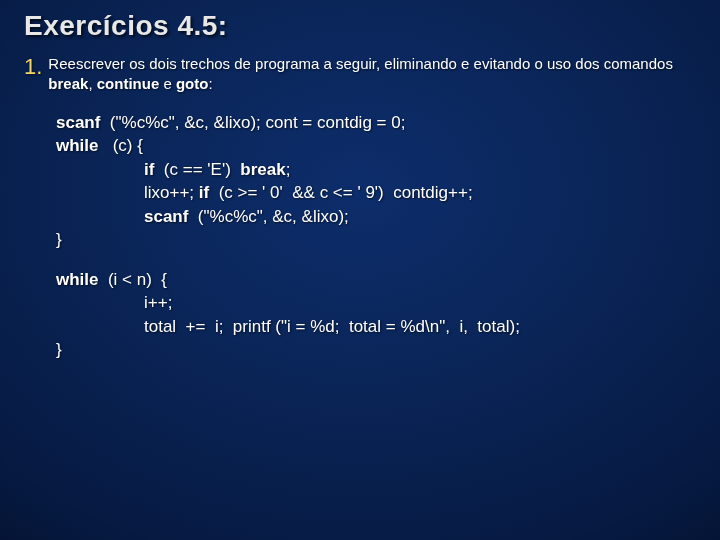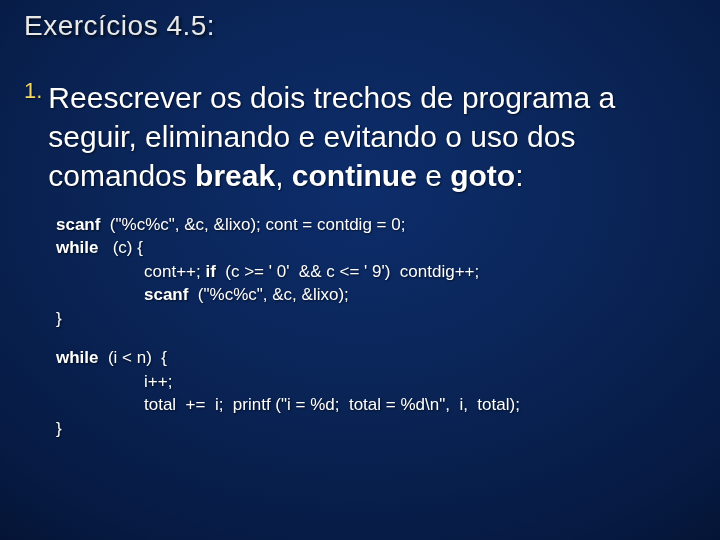--- a/index.html
+++ b/index.html
@@ -9,43 +9,43 @@
     font-family: Arial, Helvetica, sans-serif;
     color: #ffffff;
   }
   .slide {
     width: 720px;
     height: 540px;
     padding: 10px 24px 24px 24px;
   }
   .title {
     font-size: 28px;
-    font-weight: normal;
+    font-weight: bold;
     color: #e8e8e8;
     text-shadow: 2px 2px 3px rgba(0,0,0,0.7);
-    margin-bottom: 36px;
+    margin-bottom: 12px;
     letter-spacing: 0.5px;
   }
   .block {
     margin-bottom: 16px;
   }
   .numbered {
     display: flex;
     align-items: flex-start;
     margin-bottom: 18px;
   }
   .num {
     color: #f2d66a;
     font-size: 22px;
     margin-right: 6px;
     text-shadow: 1px 1px 2px rgba(0,0,0,0.6);
     flex-shrink: 0;
   }
   .body-text {
-    font-size: 30px;
+    font-size: 15px;
     line-height: 1.3;
     color: #ffffff;
     text-shadow: 1px 1px 2px rgba(0,0,0,0.6);
   }
   .bold { font-weight: bold; }
   .code-block {
     margin-left: 32px;
     font-size: 17px;
     line-height: 1.38;
     color: #ffffff;
@@ -64,21 +64,22 @@
   <div class="numbered">
     <div class="num">1.</div>
     <div class="body-text">
       <span>Reescrever os dois trechos de programa a seguir, eliminando e evitando o uso dos comandos </span><span class="bold">break</span><span>, </span><span class="bold">continue</span><span> e </span><span class="bold">goto</span><span>:</span>
     </div>
   </div>
 
   <div class="code-block block">
     <div class="code-line"><span class="bold">scanf</span><span>  ("%c%c", &amp;c, &amp;lixo); cont = contdig = 0;</span></div>
     <div class="code-line"><span class="bold">while</span><span>   (c) {</span></div>
-    <div class="code-line indent1"><span>cont++; </span><span class="bold">if</span><span>  (c &gt;= ' 0'  &amp;&amp; c &lt;= ' 9')  contdig++;</span></div>
+    <div class="code-line indent1"><span class="bold">if</span><span>  (c == 'E')  </span><span class="bold">break</span><span>;</span></div>
+    <div class="code-line indent1"><span>lixo++; </span><span class="bold">if</span><span>  (c &gt;= ' 0'  &amp;&amp; c &lt;= ' 9')  contdig++;</span></div>
     <div class="code-line indent1"><span class="bold">scanf</span><span>  ("%c%c", &amp;c, &amp;lixo);</span></div>
     <div class="code-line">}</div>
   </div>
 
   <div class="code-block block">
     <div class="code-line"><span class="bold">while</span><span>  (i &lt; n)  {</span></div>
     <div class="code-line indent1">i++;</div>
     <div class="code-line indent1">total  +=  i;  printf ("i = %d;  total = %d\n",  i,  total);</div>
     <div class="code-line">}</div>
   </div>

